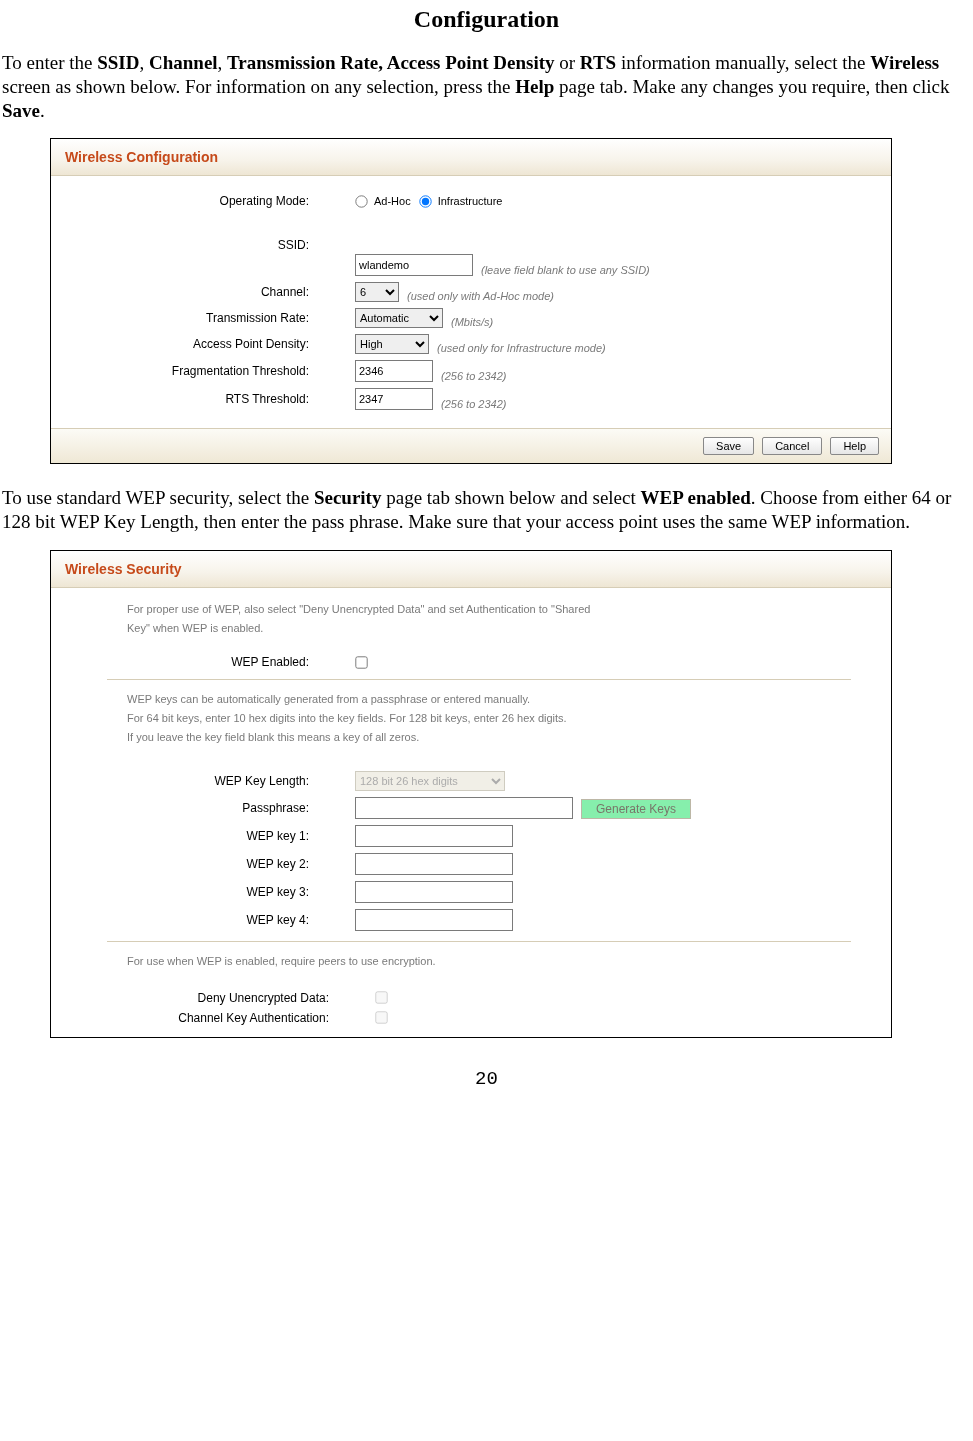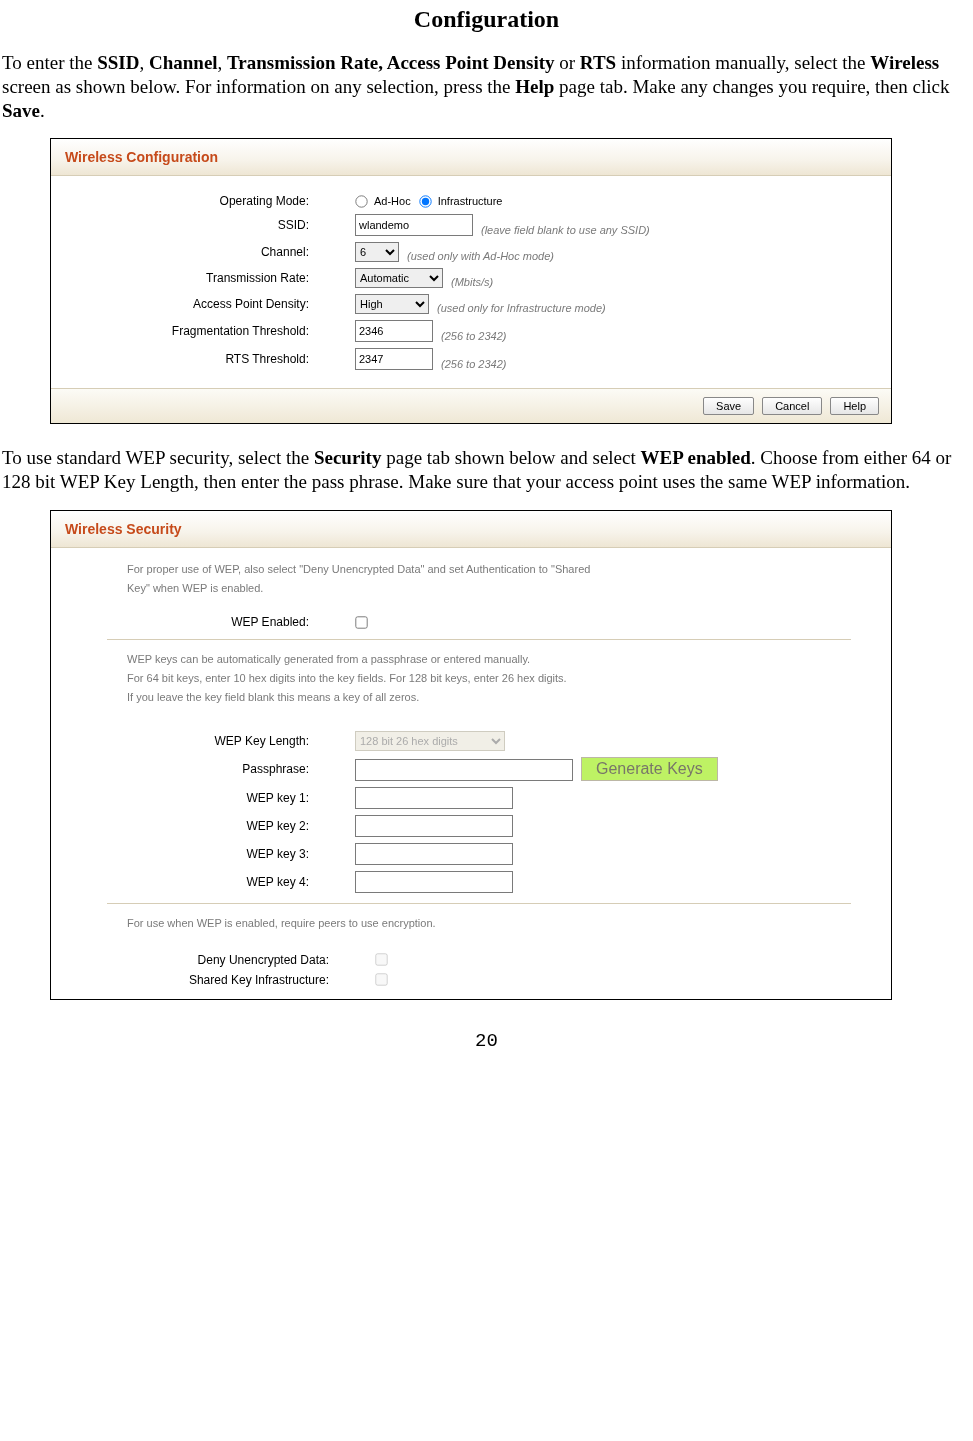--- a/index.html
+++ b/index.html
@@ -126,23 +126,23 @@
     line-height: 1.35;
     padding: 2px 12px 2px 68px;
   }
   hr.sep {
     border: none;
     border-top: 1px solid #d6cdb6;
     margin: 10px 32px 10px 48px;
   }
   .gen-btn {
     font-family: Arial, sans-serif;
-    font-size: 16px;
+    font-size: 12px;
     padding: 2px 14px;
-    background: #bef264;
+    background: #86efac;
     border: 1px solid #bcb7a6;
     color: #787669;
   }
   .disabled-select {
     color: #888;
     background: #ece9dd;
     border: 1px solid #bcb7a6;
     font-family: Arial, sans-serif;
     font-size: 11px;
     height: 20px;
@@ -181,21 +181,21 @@
           <span class="radio-pair">
             <input type="radio" name="opmode" checked="" style="">
             <span>Infrastructure</span>
           </span>
         </div>
       </div>
 
       <div class="form-row">
         <div class="form-label">SSID:</div>
         <div class="form-control-cell">
-          <input type="text" class="tiny" style="width: 110px;" value="wlandemo">
+          <input type="text" class="tiny" style="width: 110px; margin-top: 40px;" value="wlandemo">
           <span class="hint">(leave field blank to use any SSID)</span>
         </div>
       </div>
 
       <div class="form-row">
         <div class="form-label">Channel:</div>
         <div class="form-control-cell">
           <select class="tiny" style="width:44px">
             <option>6</option>
           </select>
@@ -321,21 +321,21 @@
 
       <div style="height:14px"></div>
 
       <div class="form-row">
         <div class="form-label" style="width:270px">Deny Unencrypted Data:</div>
         <div class="form-control-cell">
           <input type="checkbox" class="disabled-check" disabled="" style="">
         </div>
       </div>
       <div class="form-row">
-        <div class="form-label" style="width:270px">Shared Key Infrastructure:</div>
+        <div class="form-label" style="width:270px">Channel Key Authentication:</div>
         <div class="form-control-cell">
           <input type="checkbox" class="disabled-check" disabled="" style="">
         </div>
       </div>
     </div>
   </div>
 
   <div class="page-num">20</div>
 </div>
 

